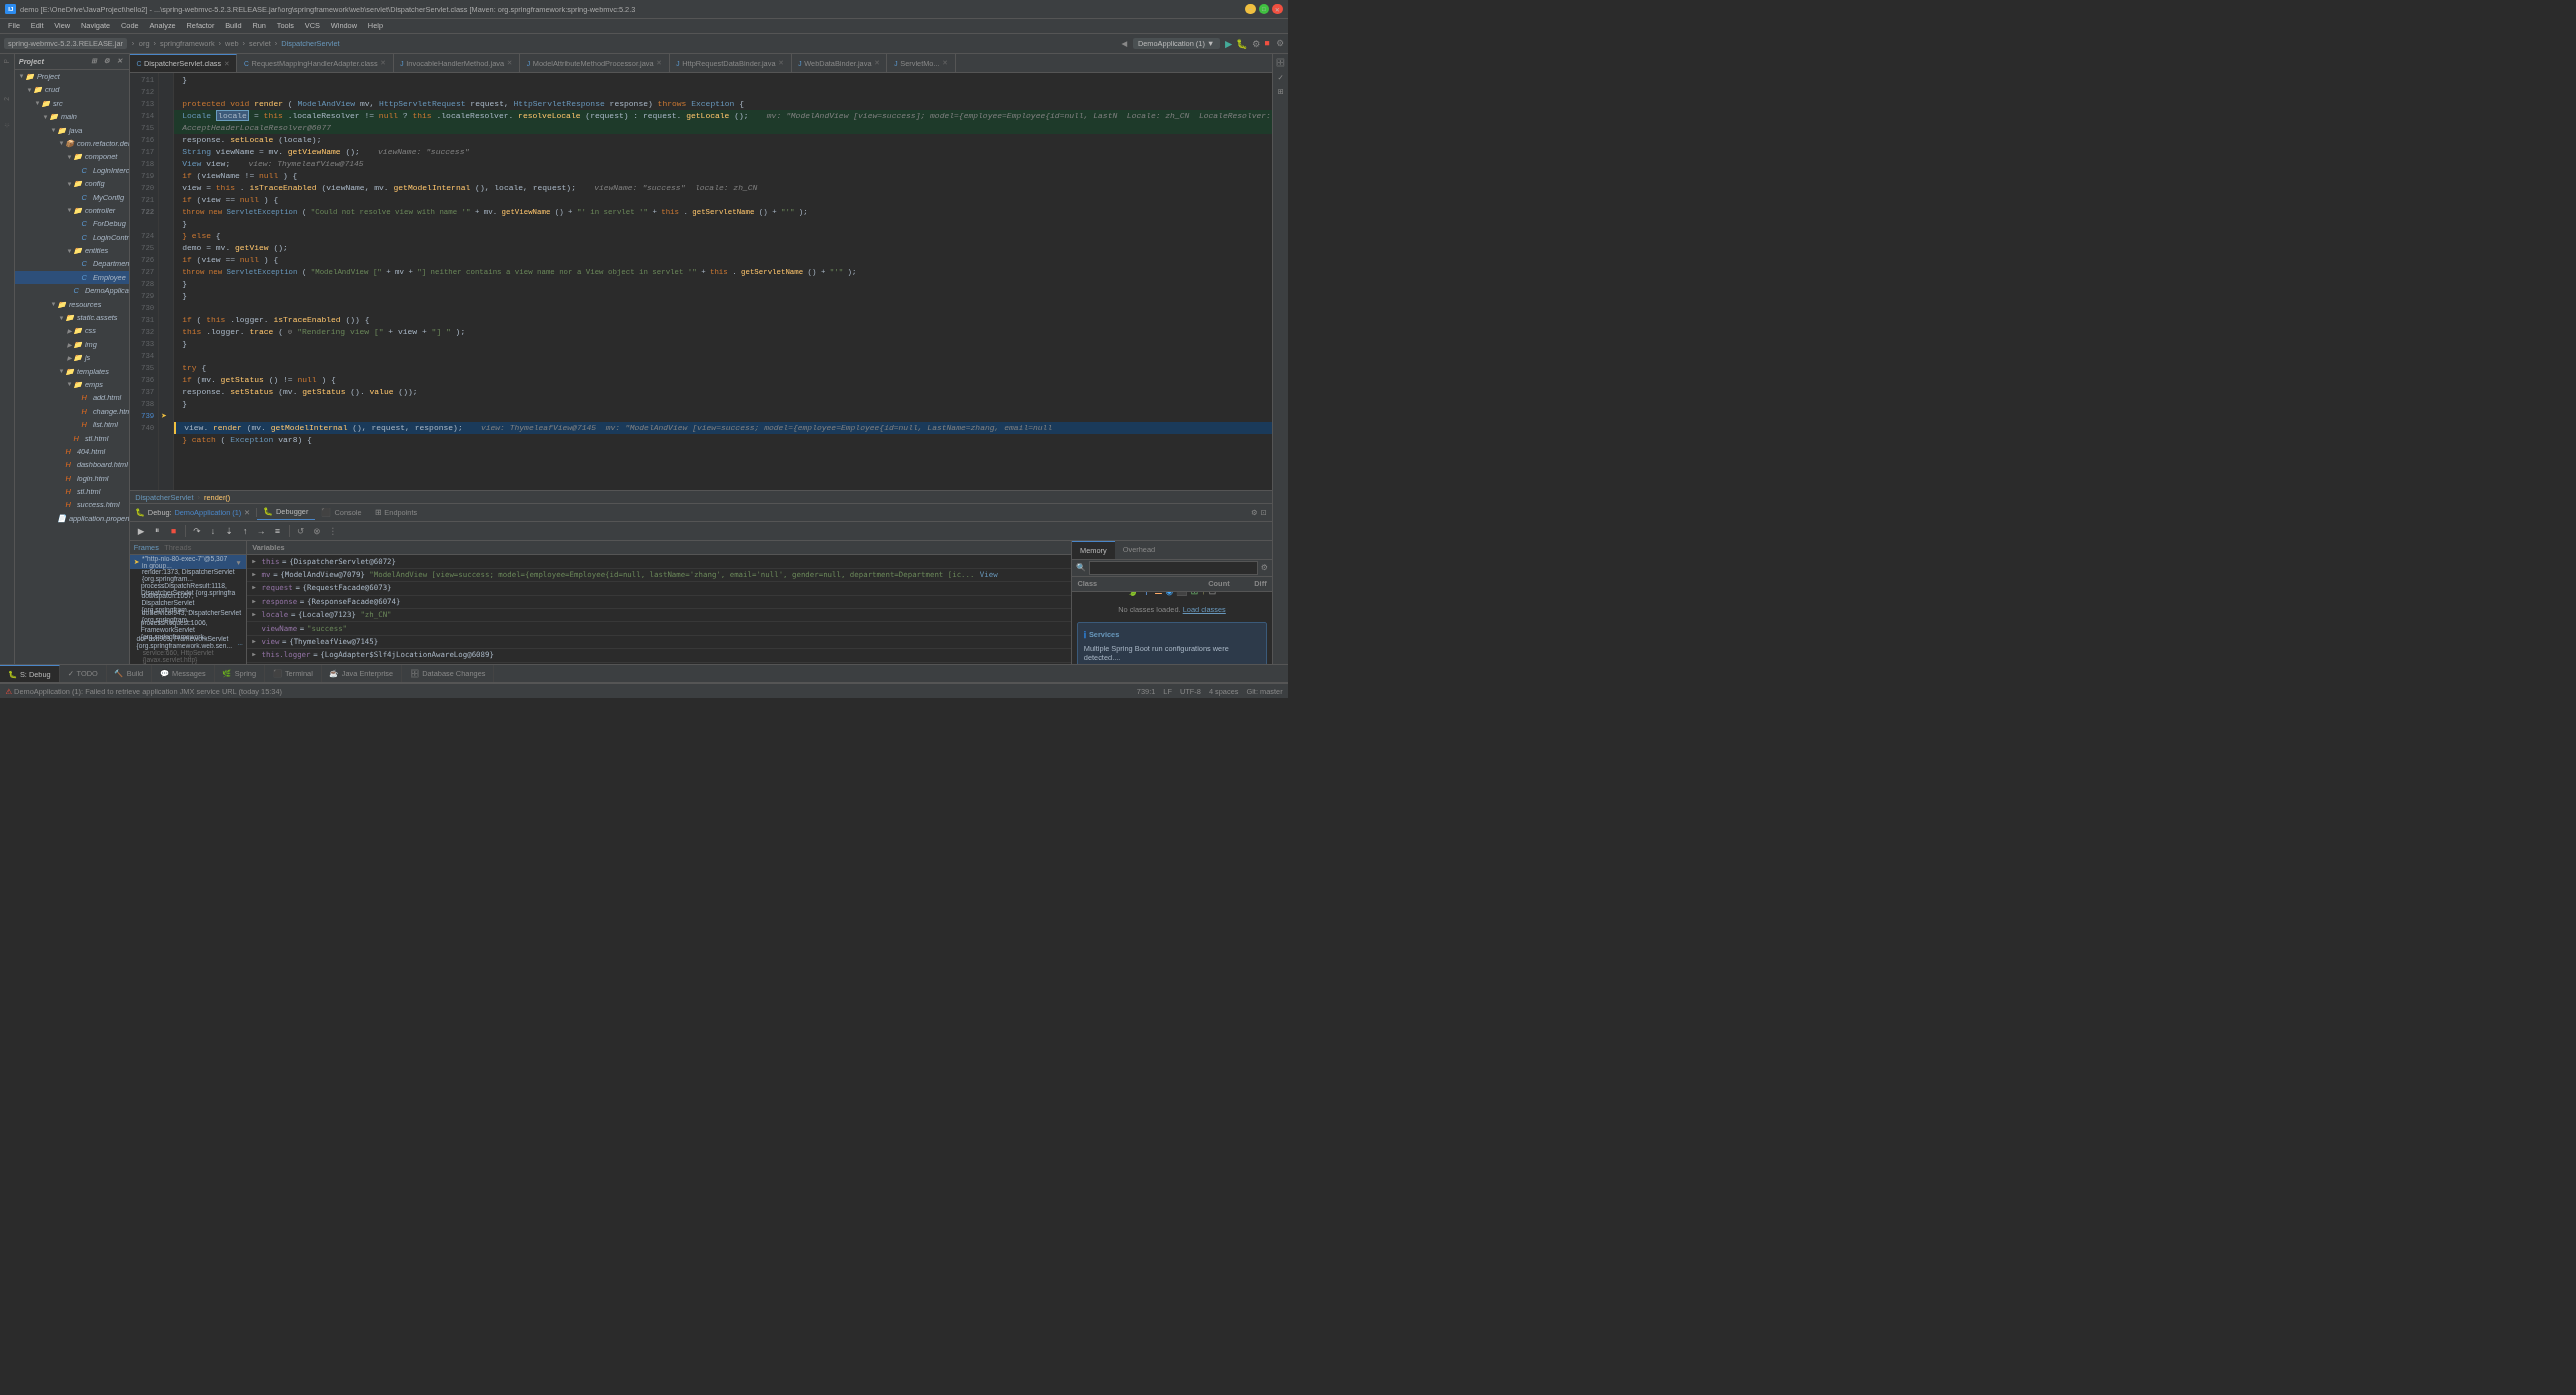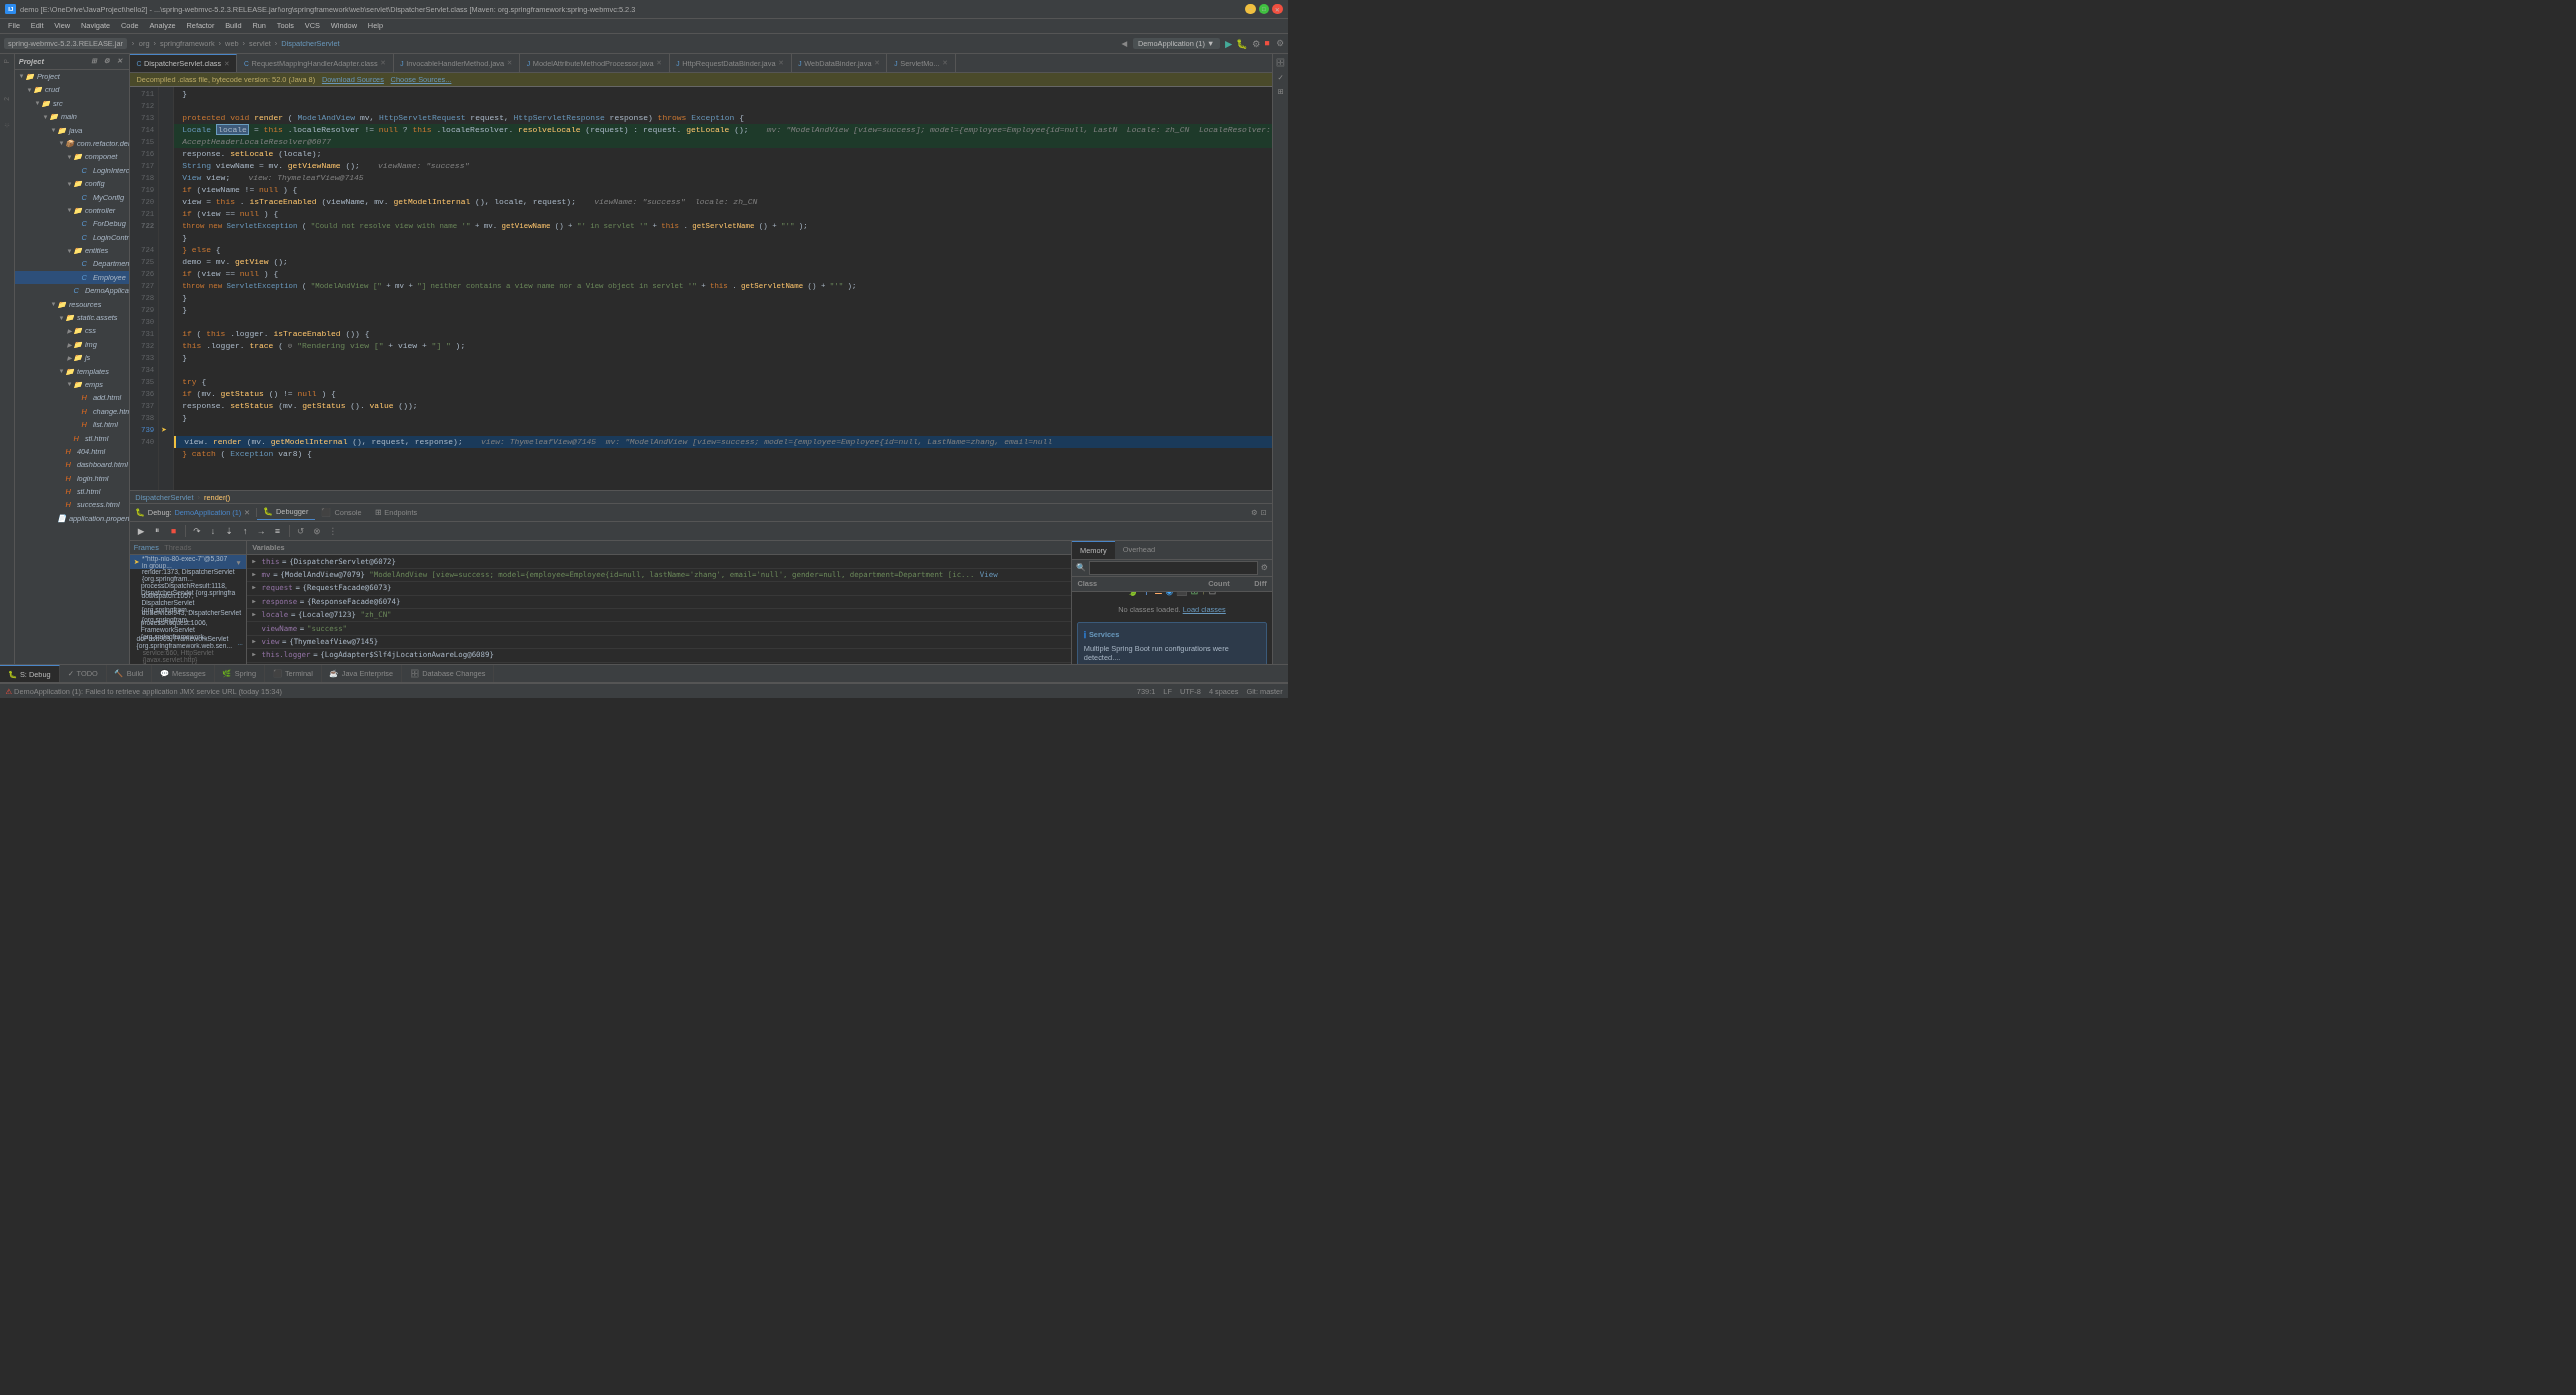--- a/index.html
+++ b/index.html
@@ -1030,25 +1030,20 @@
           <span>WebDataBinder.java</span>
           <span class="tab-close">✕</span>
         </div>
         <div class="editor-tab">
           <span style="color:#5c9cd6; font-size:6.7px;">J</span>
           <span>ServletMo...</span>
           <span class="tab-close">✕</span>
         </div>
       </div>
 
-      <div class="decompile-notice">
-        <span>Decompiled .class file, bytecode version: 52.0 (Java 8)</span>
-        <a>Download Sources</a>
-        <a>Choose Sources...</a>
-      </div>
 
       <div class="code-editor">
 
         <div class="line-numbers">
           <div style="line-height:12px;">711</div>
           <div style="line-height:12px;">712</div>
           <div style="line-height:12px;">713</div>
           <div style="line-height:12px;">714</div>
           <div style="line-height:12px;">715</div>
           <div style="line-height:12px;">716</div>

